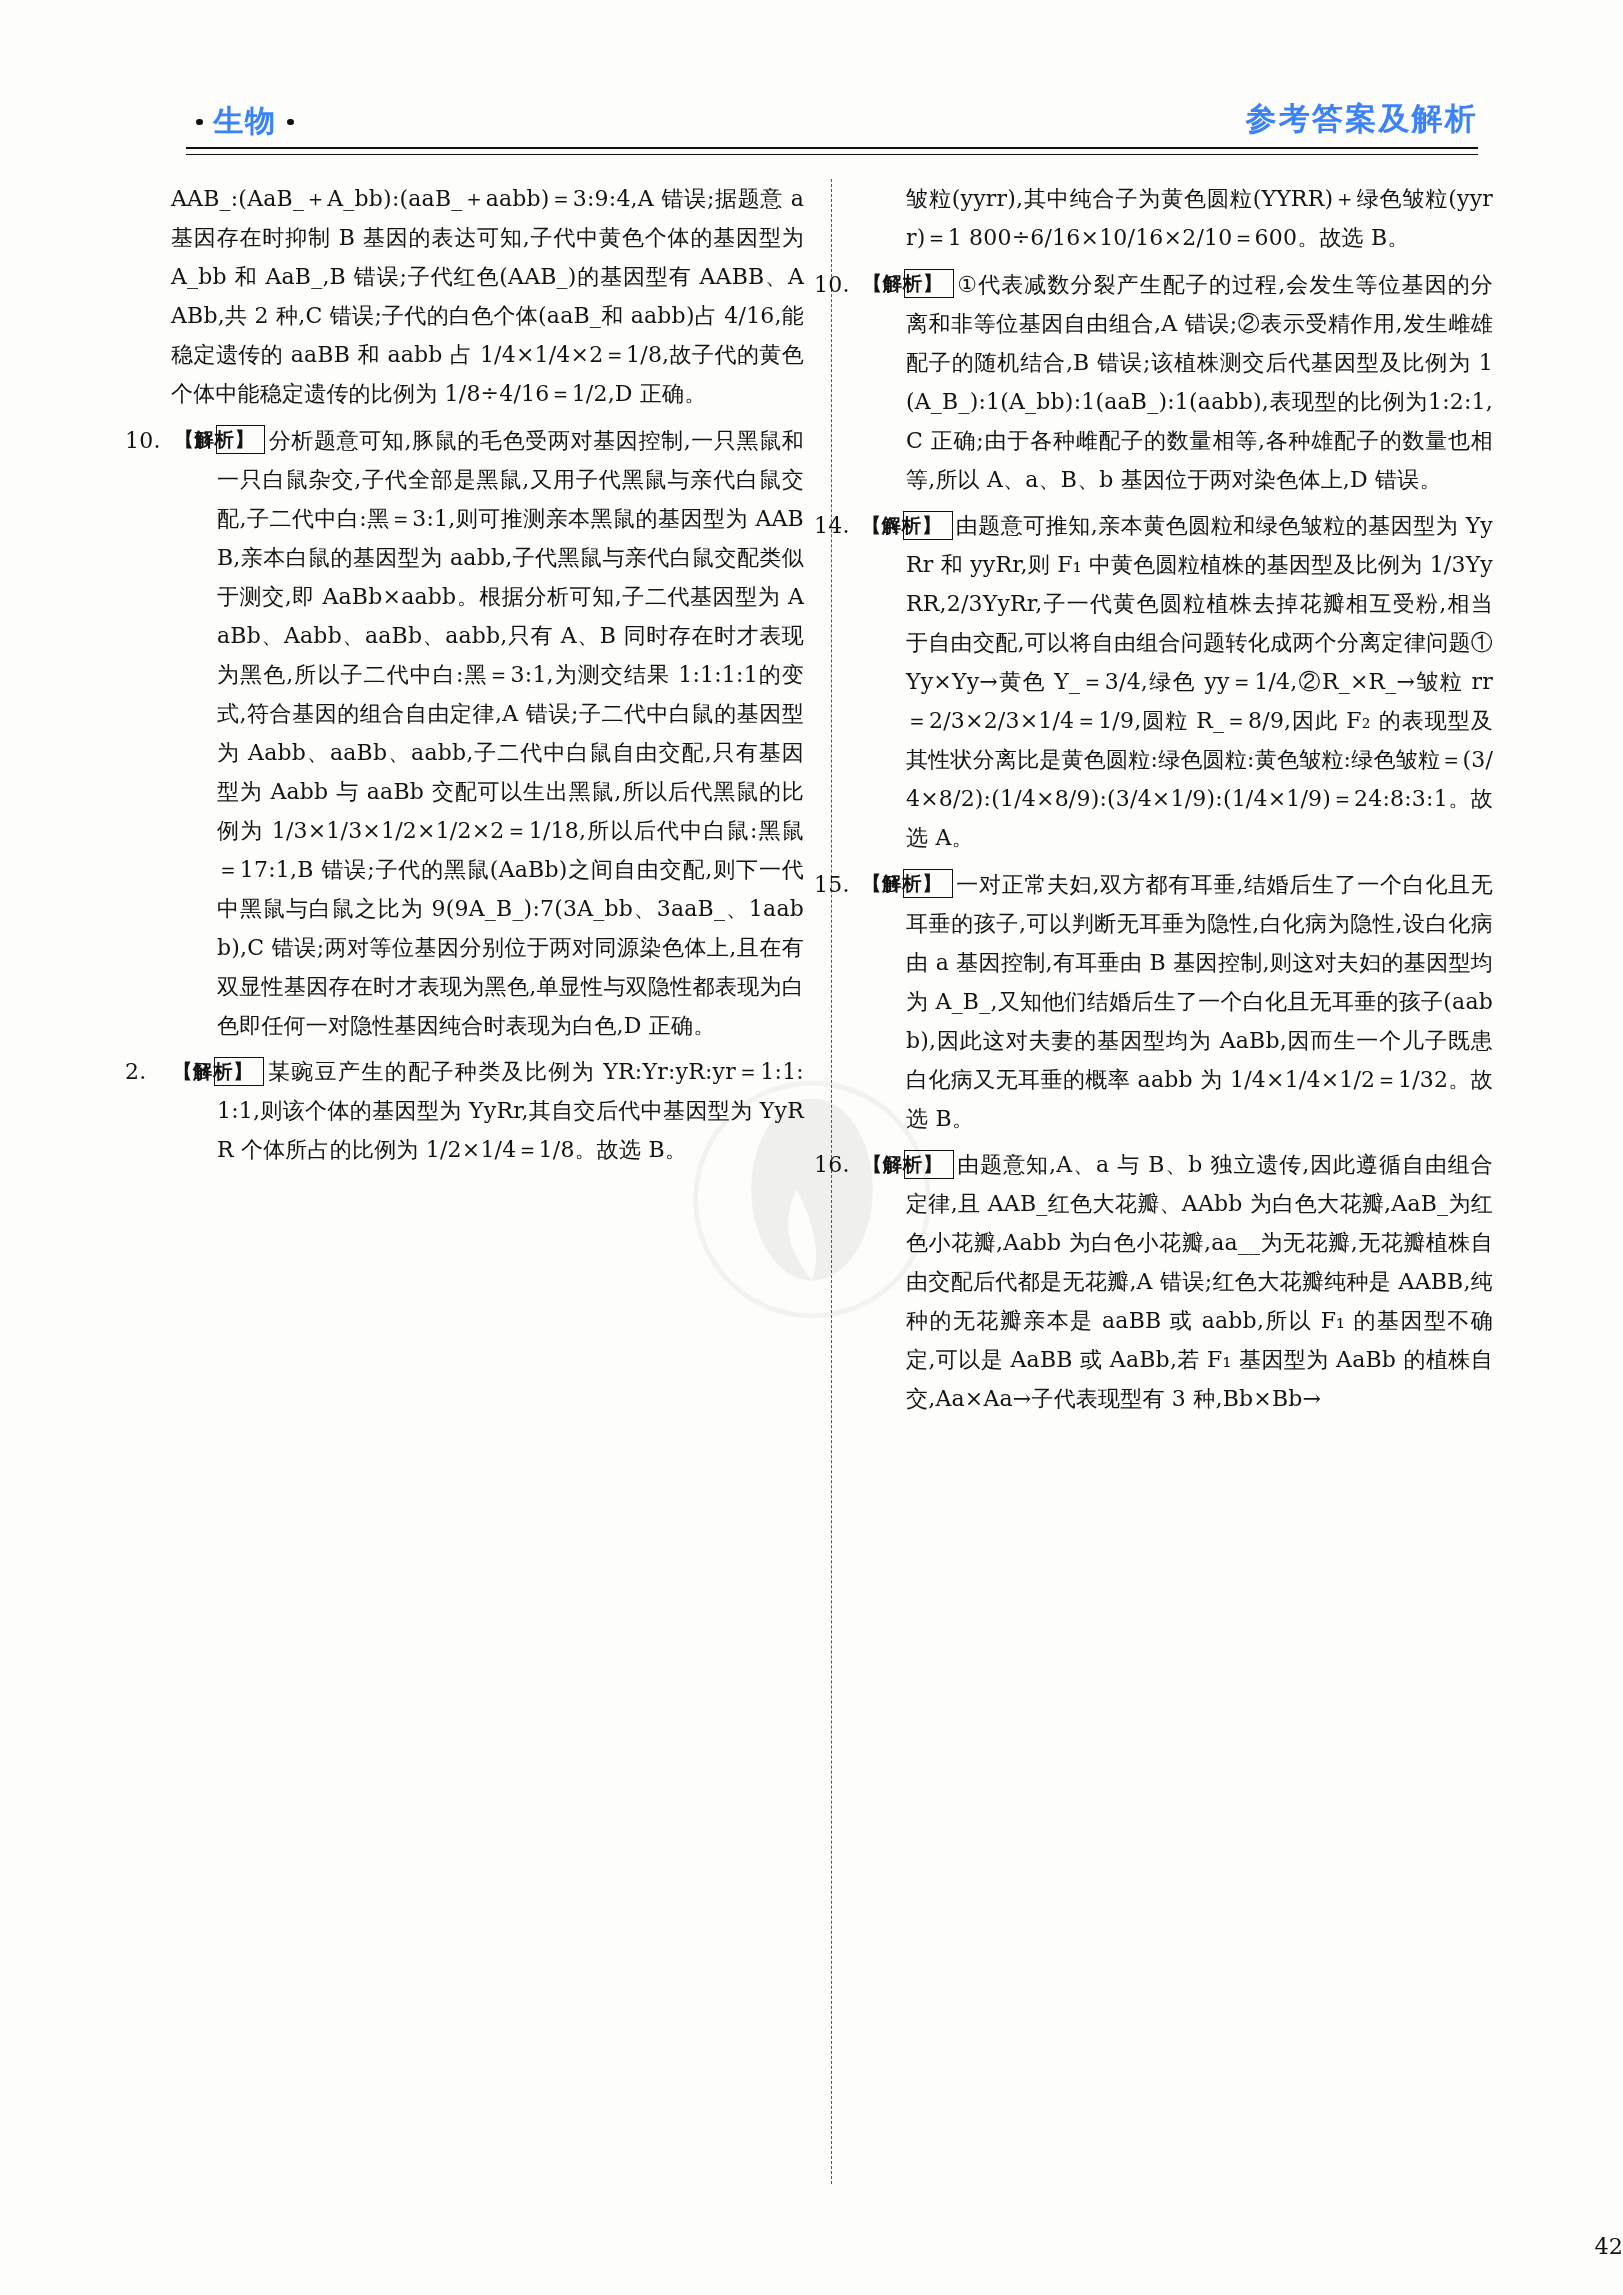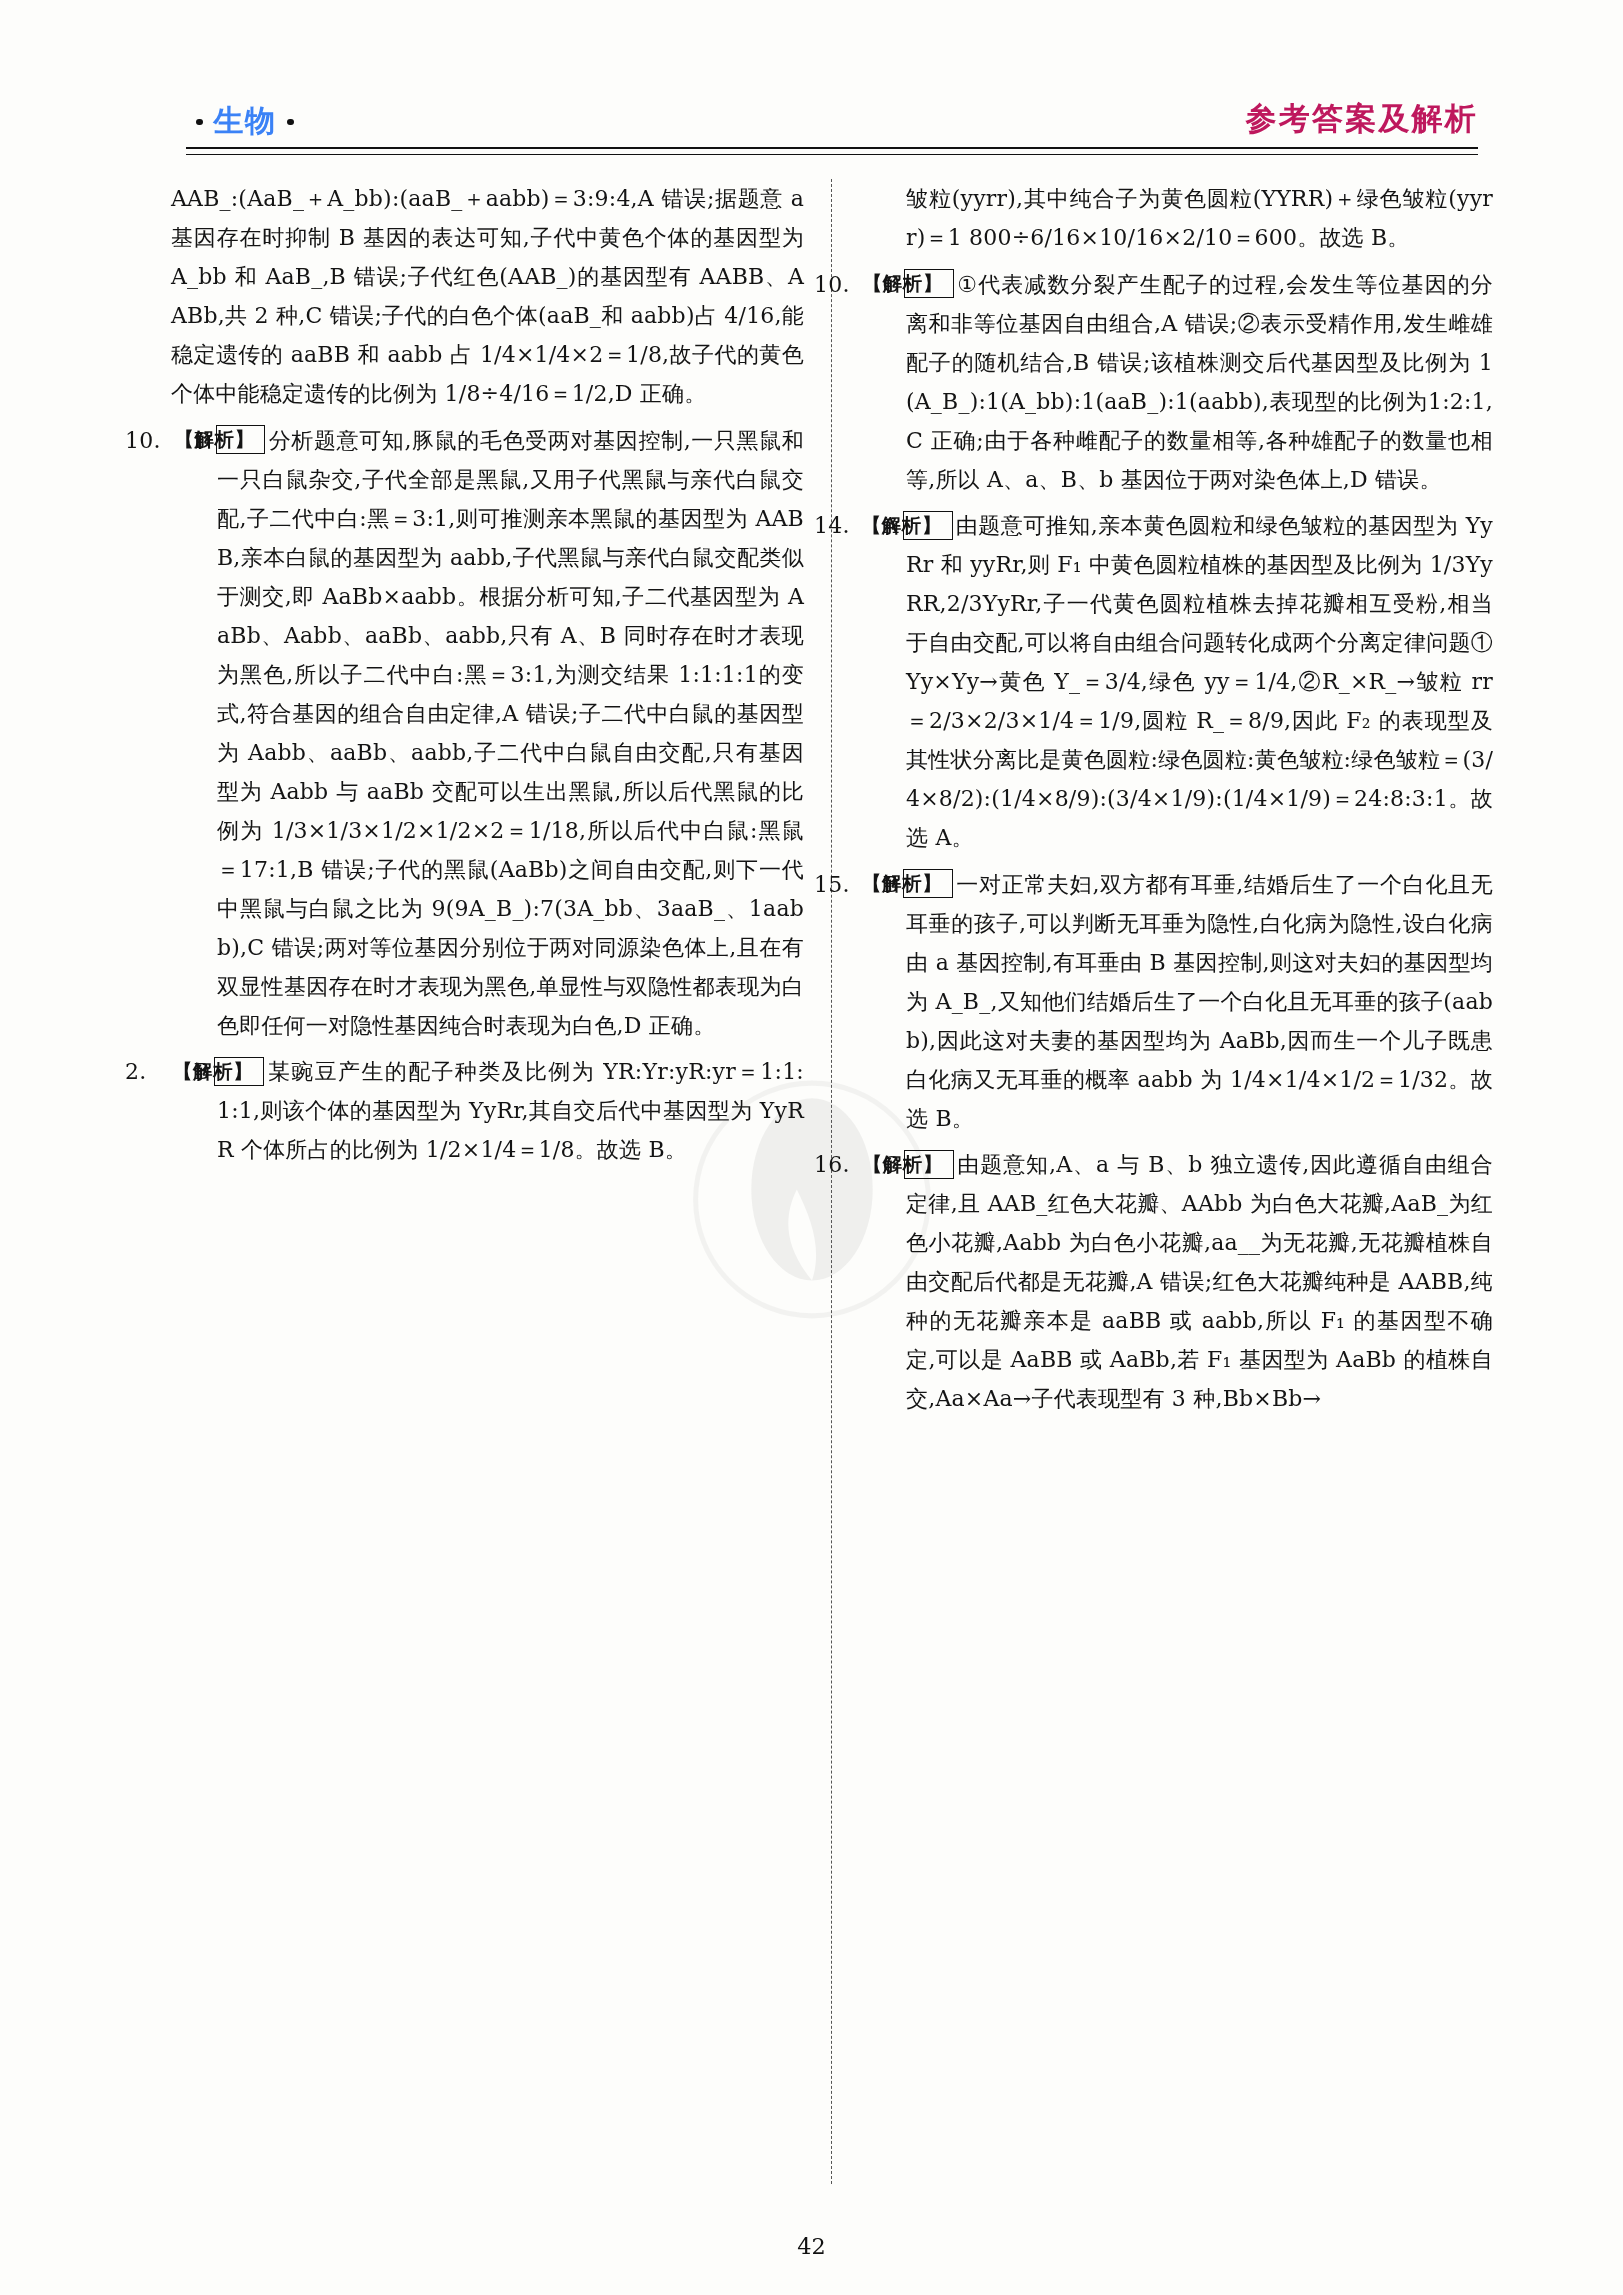--- a/index.html
+++ b/index.html
@@ -37,21 +37,21 @@
     letter-spacing: 1.5px;
     color: #3b82f6;
   }
   .header-right {
     position: absolute;
     right: 0;
     top: 10.4px;
     font-size: 31px;
     font-weight: bold;
     letter-spacing: 2.2px;
-    color: #be185d;
+    color: #3b82f6;
   }
   .header-rule {
     position: absolute;
     left: 0;
     right: 0;
     bottom: 6px;
     height: 0;
     border-top: 2.2px solid #111;
   }
   .header-rule::after {
@@ -124,21 +124,21 @@
     font-weight: bold;
     vertical-align: 1.5px;
     letter-spacing: 0.7px;
   }
   
   .footer {
     position: absolute;
     bottom: 36px;
     left: 0;
     right: 0;
-    text-align: center;
+    text-align: right;
     font-size: 22.4px;
     color: #111;
   }
   
   .watermark {
     position: absolute;
     left: 50%;
     top: 1073px;
     transform: translateX(-50%);
     width: 253px;

